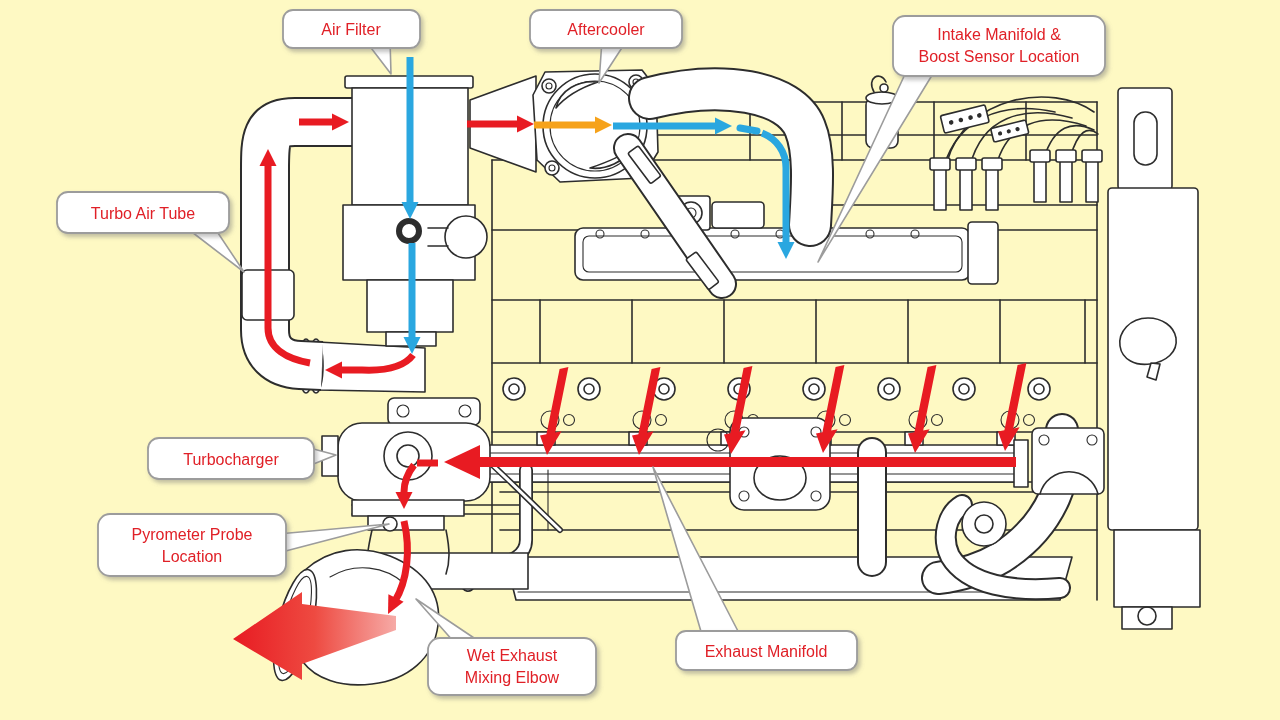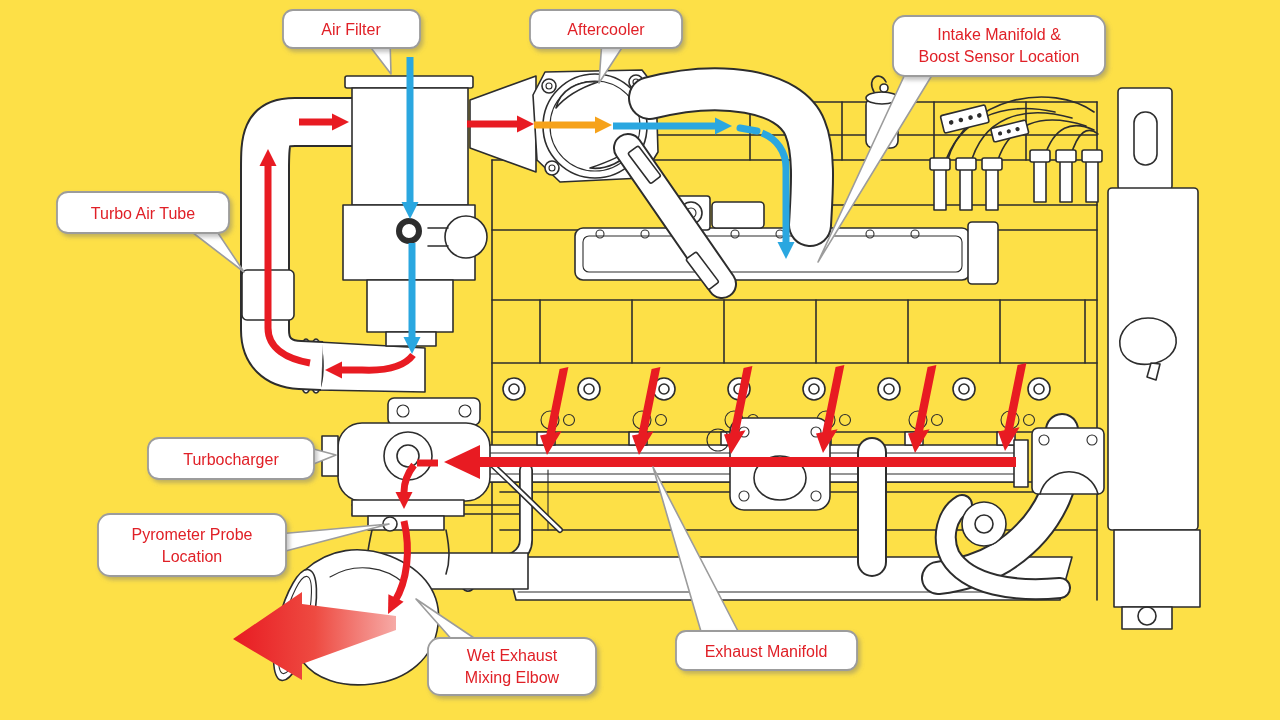--- a/index.html
+++ b/index.html
@@ -1,16 +1,16 @@
 <!DOCTYPE html>
 <html><head>
 <meta charset="utf-8">
 <style>
   html,body{margin:0;padding:0;background:#ffffff;}
-  #stage{width:1280px;height:720px;position:relative;overflow:hidden;background:#fde047;text-align:center;}
+  #stage{width:1280px;height:720px;position:relative;overflow:hidden;background:#fef9c3;text-align:center;}
   svg{display:block}
   .callout-text{
     font-family:"Liberation Sans","DejaVu Sans",sans-serif;
     font-size:16px;
     text-anchor:middle;
   }
   .eng{stroke:#2d2d2d;fill:none;stroke-width:1.6;stroke-linecap:round;stroke-linejoin:round;}
   .engf{stroke:#2d2d2d;fill:#ffffff;stroke-width:1.6;stroke-linejoin:round;}
   .thin{stroke-width:1.1;}
 </style>

